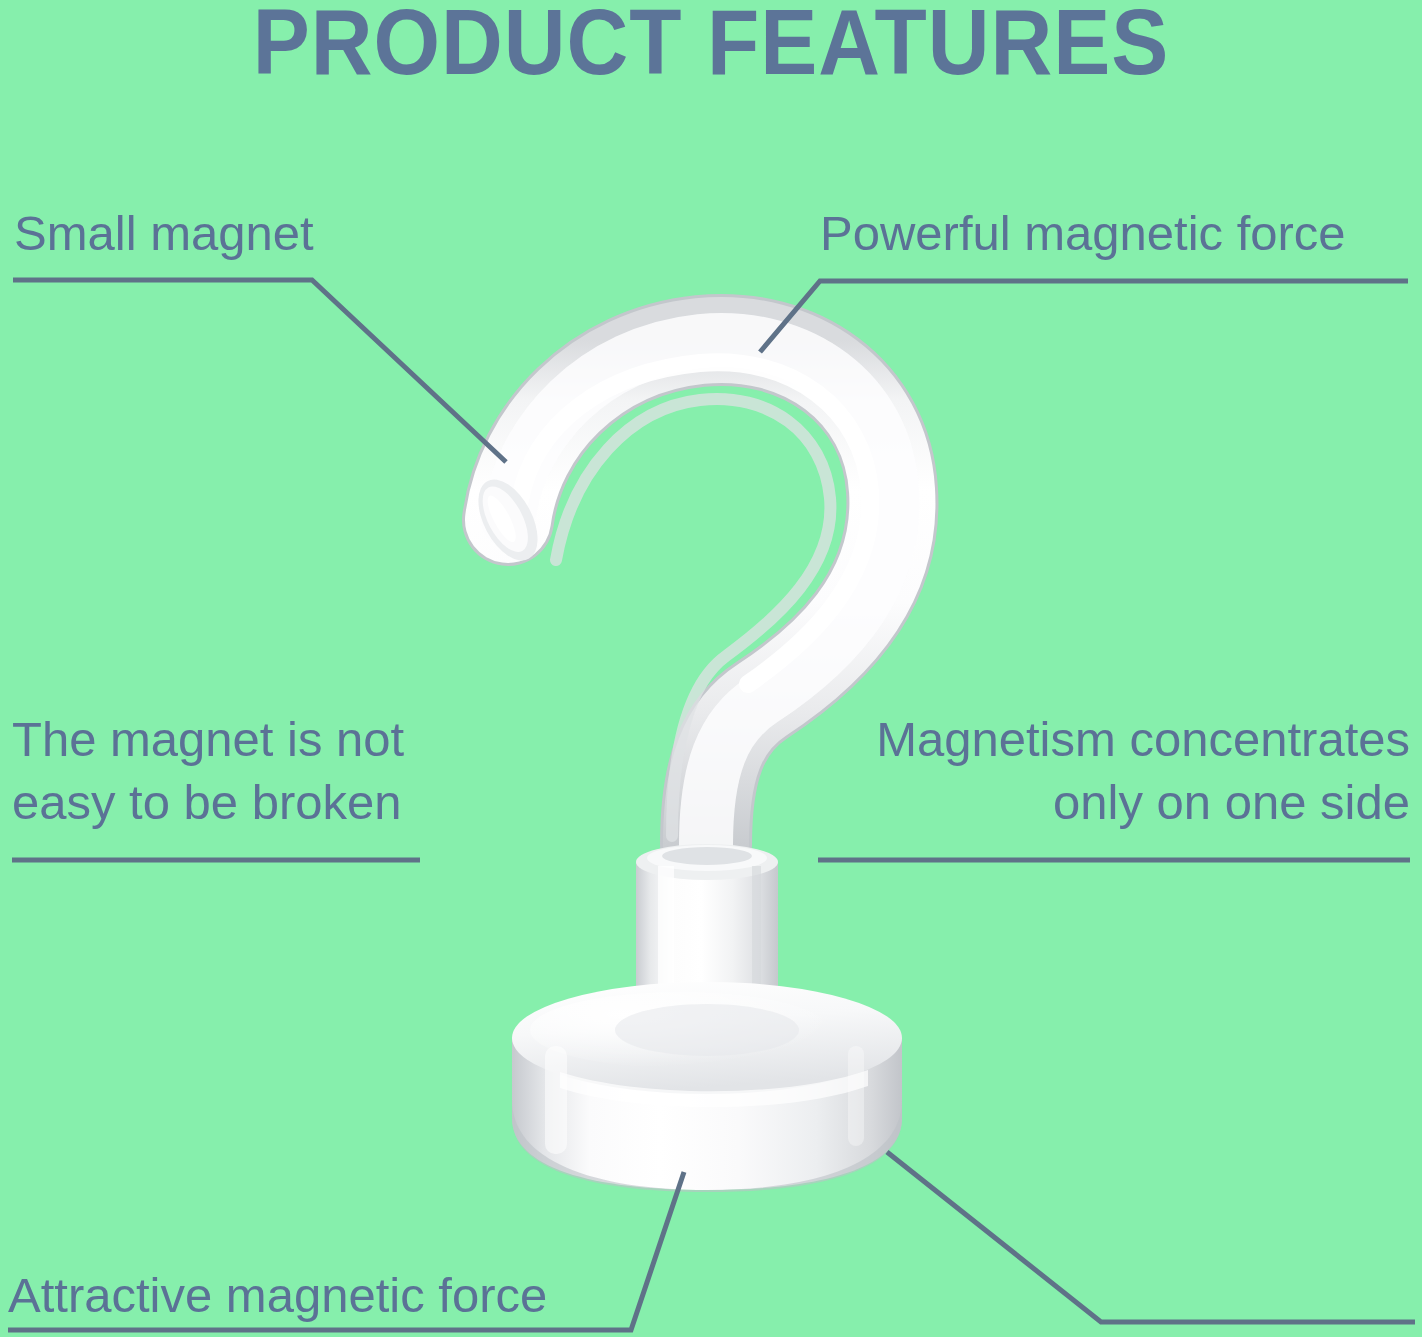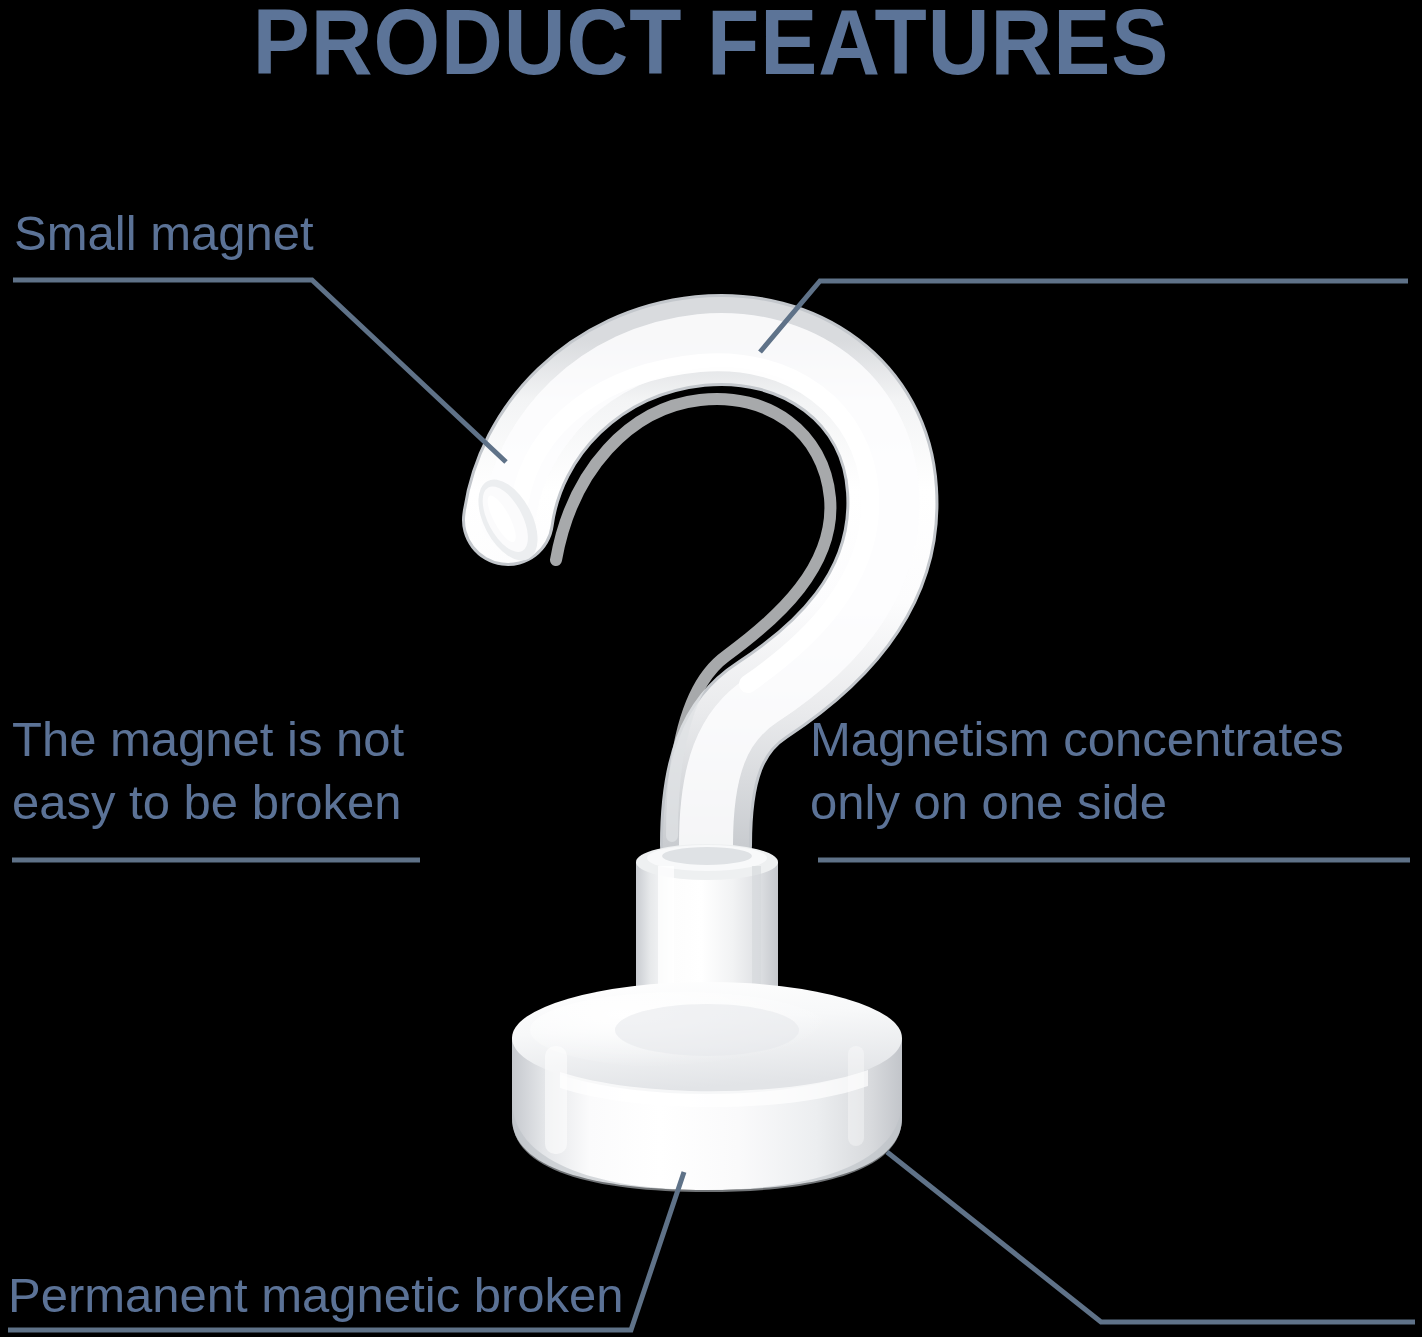--- a/index.html
+++ b/index.html
@@ -8,21 +8,21 @@
     padding: 0;
     background: #ffffff;
   }
   body {
     font-family: "Liberation Sans", sans-serif;
   }
   #page {
     position: relative;
     width: 1422px;
     height: 1337px;
-    background: #000000;
+    background: #86efac;
     overflow: hidden;
   }
 
   
   #title {
     position: absolute;
     left: 0;
     top: -4px;
     width: 1422px;
     text-align: center;
@@ -40,21 +40,21 @@
   
   .callout {
     position: absolute;
     color: #5b7296;
     font-family: "Liberation Sans", sans-serif;
     font-weight: 400;
     font-size: 49px;
     line-height: 63px;
     white-space: pre-line;
   }
-  .callout.right-al { }
+  .callout.right-al { text-align: right; }
   .callout.center-al { text-align: center; }
 
   #label-small-volume       { left: 14px;  top: 202px; }
   #label-powerful           { left: 820px; top: 202px; }
   #label-not-broken         { left: 12px;  top: 708px; }
   #label-concentrates       { left: 810px; top: 708px; width: 600px; }
   #label-permanent          { left: 8px;   top: 1264px; }
   #label-longlife           { left: 1120px;top: 1186px; width: 290px; }
 
   
@@ -227,23 +227,24 @@
       <path d="M 818 860 L 1410 860"></path>
 
       <path d="M 8 1330 L 631 1330 L 684 1172"></path>
 
       <path d="M 887 1152 L 1101 1322 L 1415 1322"></path>
     </g>
   </svg>
 
   <div class="callout" id="label-small-volume">Small magnet</div>
 
+  <div class="callout" id="label-powerful">Powerful magnetic force</div>
 
   <div class="callout" id="label-not-broken">The magnet is not
 easy to be broken</div>
 
   <div class="callout right-al" id="label-concentrates">Magnetism concentrates
 only on one side</div>
 
-  <div class="callout" id="label-permanent">Permanent magnetic broken</div>
+  <div class="callout" id="label-permanent">Attractive magnetic force</div>
 
 
 </div>
 
 </body></html>

